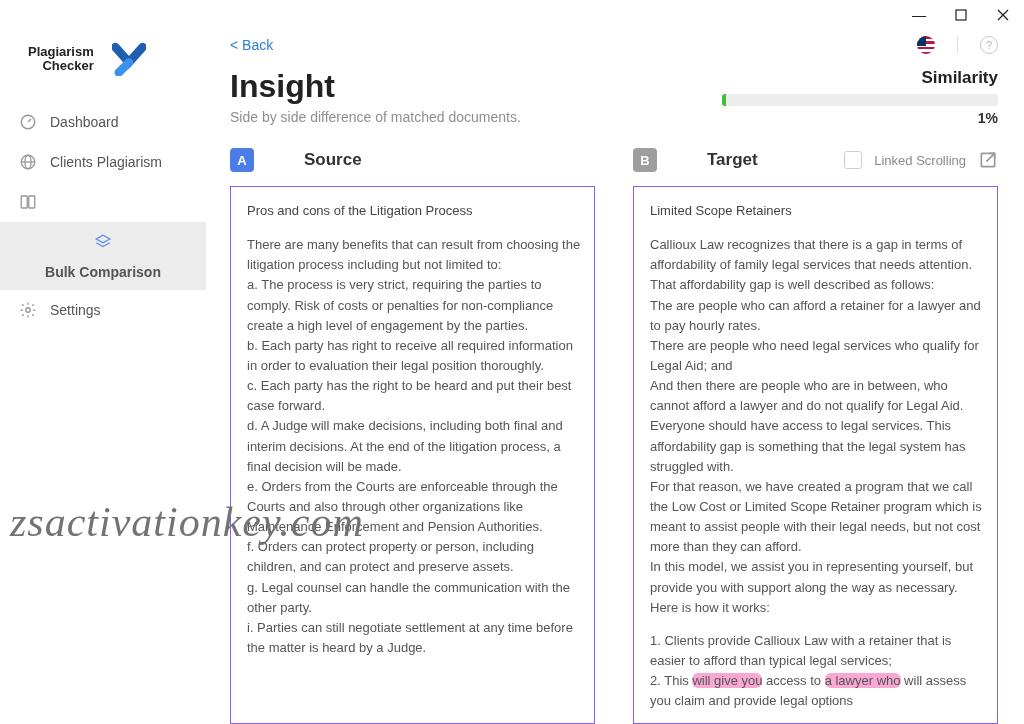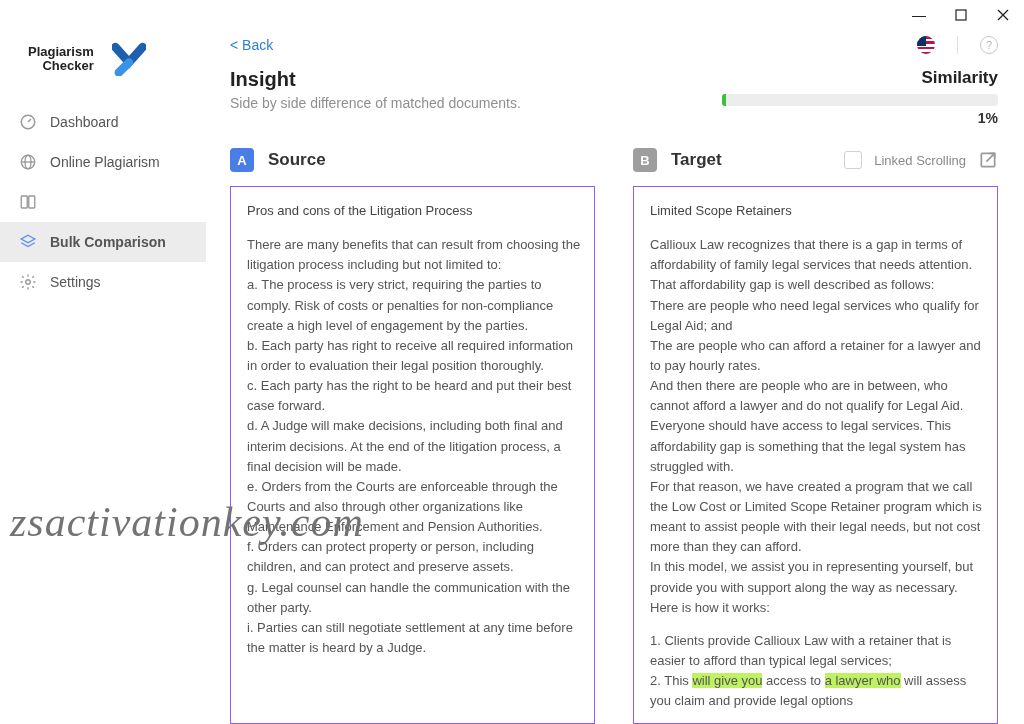--- a/index.html
+++ b/index.html
@@ -4,55 +4,55 @@
 <style>
 * { margin:0; padding:0; box-sizing:border-box; font-family:"Segoe UI",Arial,sans-serif; }
 body { width:1024px; height:724px; background:#fff; overflow:hidden; position:relative; }
 .titlebar { position:absolute; top:0; right:0; display:flex; align-items:center; gap:28px; padding:8px 14px 6px 0; }
 .titlebar .win-btn { width:14px; height:14px; display:flex; align-items:center; justify-content:center; color:#222; font-size:14px; cursor:pointer; }
 .sidebar { position:absolute; left:0; top:0; bottom:0; width:206px; background:#fff; padding-top:42px; }
 .logo { padding:0 20px 26px 28px; display:flex; align-items:center; gap:18px; }
 .logo-text { font-size:13px; font-weight:700; color:#222; line-height:14px; text-align:right; }
 .logo-x { width:34px; height:34px; }
 .nav-item { display:flex; align-items:center; gap:12px; padding:10px 18px; color:#555; font-size:14px; cursor:pointer; }
-.nav-item.active { background:#ececec; font-weight:600; }
+.nav-item.active { background:#ececec; font-weight:600;flex-direction:column; }
 .nav-icon { width:20px; height:20px; display:flex; align-items:center; justify-content:center; color:#999; }
 .nav-item.active .nav-icon { color:#5b8def; }
 .main { position:absolute; left:206px; right:0; top:0; bottom:0; display:flex; flex-direction:column; padding:36px 26px 0 24px; }
 .toprow { display:flex; align-items:center; justify-content:space-between; margin-bottom:14px; }
 .back { color:#2a80d6; font-size:14px; cursor:pointer; }
 .toprow-right { display:flex; align-items:center; gap:22px; color:#bdbdbd; }
 .flag { width:18px; height:18px; border-radius:50%; background:linear-gradient(#b31942 0 15%,#fff 15% 30%,#b31942 30% 45%,#fff 45% 60%,#b31942 60% 75%,#fff 75% 90%,#b31942 90%); position:relative; }
 .flag::before { content:""; position:absolute; left:0; top:0; width:9px; height:10px; background:#0a3161; border-top-left-radius:9px; }
 .help-icon { width:18px; height:18px; border:1.5px solid #c8c8c8; border-radius:50%; display:flex; align-items:center; justify-content:center; font-size:11px; color:#b5b5b5; }
 .hdr { display:flex; justify-content:space-between; align-items:flex-start; margin-bottom:22px; }
-.page-title { font-size:20px; font-weight:600; color:#222; }
+.page-title { font-size:32px; font-weight:600; color:#222; }
 .page-sub { font-size:14px; color:#8f8f8f; margin-top:4px; }
 .sim-block { text-align:right; }
 .sim-label { font-size:17px; font-weight:600; color:#222; margin-bottom:6px; }
 .sim-bar { width:276px; height:12px; background:#ededed; border-radius:3px; position:relative; margin-bottom:4px; }
 .sim-fill { position:absolute; left:0; top:0; bottom:0; width:4px; background:#3cc13b; border-radius:3px 0 0 3px; }
 .sim-val { font-size:14px; color:#333; font-weight:600; }
 .panels { display:flex; gap:38px; flex:1; min-height:0; }
 .panel { flex:1; display:flex; flex-direction:column; min-width:0; }
 .panel-hdr { display:flex; align-items:center; gap:14px; margin-bottom:14px; }
 .badge { width:24px; height:24px; border-radius:4px; display:flex; align-items:center; justify-content:center; color:#fff; font-weight:600; font-size:13px; }
 .badge.a { background:#4a7ee6; }
 .badge.b { background:#9e9e9e; }
-.panel-title { font-size:17px; font-weight:600; color:#333; }
+.panel-title { font-size:17px; font-weight:600; color:#333;margin-left:36px; }
 .panel-hdr.right { justify-content:space-between; }
 .right-ctrls { display:flex; align-items:center; gap:12px; color:#8a8a8a; font-size:13px; }
 .chk { width:18px; height:18px; border:1.5px solid #d0d0d0; border-radius:3px; }
 .pop { width:20px; height:20px; color:#9a9a9a; }
 .doc { flex:1; border:1px solid #8b5cf6; padding:14px 8px 14px 16px; font-size:13px; line-height:1.55; color:#555; overflow-y:scroll; }
 .doc::-webkit-scrollbar { width:16px; }
 .doc::-webkit-scrollbar-track { background:#f1f1f1; }
 .doc::-webkit-scrollbar-thumb { background:#c4c4c4; }
 .doc-title { color:#444; margin-bottom:14px; }
-.hl { background:#bef264; }
+.hl { background:#f9a8d4;border-radius:6px; }
 .watermark { position:absolute; left:10px; top:498px; font-family:Georgia,"Times New Roman",serif; font-style:italic; font-size:42px; color:#737373; letter-spacing:1px; pointer-events:none; z-index:50; }
 .sep { width:1px; height:18px; background:#e0e0e0; }
 </style>
 </head>
 <body>
 
 <div class="titlebar">
   <span class="win-btn">—</span>
   <span class="win-btn">
       <svg width="12" height="12" viewBox="0 0 12 12">
@@ -84,21 +84,21 @@
     <span>Dashboard</span>
   </div>
   <div class="nav-item">
     <span class="nav-icon">
         <svg width="18" height="18" viewBox="0 0 24 24" fill="none" stroke="currentColor" stroke-width="1.8">
           <circle cx="12" cy="12" r="9"></circle>
           <ellipse cx="12" cy="12" rx="4" ry="9"></ellipse>
           <path d="M3 12 H21"></path>
         </svg>
       </span>
-    <span>Online Plagiarism</span>
+    <span>Clients Plagiarism</span>
   </div>
   <div class="nav-item">
     <span class="nav-icon">
         <svg width="18" height="18" viewBox="0 0 24 24" fill="none" stroke="currentColor" stroke-width="1.8">
           <rect x="3" y="4" width="8" height="16" rx="1"></rect>
           <rect x="13" y="4" width="8" height="16" rx="1"></rect>
         </svg>
       </span>
   </div>
   <div class="nav-item active">
@@ -175,22 +175,22 @@
           <span>Linked Scrolling</span>
           <span class="pop"><svg width="20" height="20" viewBox="0 0 24 24" fill="none" stroke="currentColor" stroke-width="2">
                 <rect x="4" y="4" width="16" height="16" rx="1"></rect>
                 <path d="M10 14 L20 4 M14 4 H20 V10"></path>
               </svg></span>
         </div>
       </div>
       <div class="doc">
         <div class="doc-title">Limited Scope Retainers</div>
         <div>Callioux Law recognizes that there is a gap in terms of affordability of family legal services that needs attention.  That affordability gap is well described as follows:</div>
+        <div>The are people who can afford a retainer for a lawyer and to pay hourly rates.</div>
         <div>There are people who need legal services who qualify for Legal Aid; and</div>
-        <div>The are people who can afford a retainer for a lawyer and to pay hourly rates.</div>
         <div>And then there are people who are in between, who cannot afford a lawyer and do not qualify for Legal Aid.  Everyone should have access to legal services.   This affordability gap is something that the legal system has struggled with.</div>
         <div>For that reason, we have created a program that we call the Low Cost or Limited Scope Retainer program which is meant to assist people with their legal needs, but not cost more than they can afford.</div>
         <div>In this model, we assist you in representing yourself, but provide you with support along the way as necessary. Here is how it works:</div>
         <div style="height:13px"></div>
         <div>1.            Clients provide Callioux Law with a retainer that is easier to afford than typical legal services;</div>
         <div><span>2.            This </span><span class="hl">will give you</span><span> access to </span><span class="hl">a lawyer who</span><span> will assess you claim and provide legal options</span></div>
       </div>
     </div>
   </div>
 </div>

